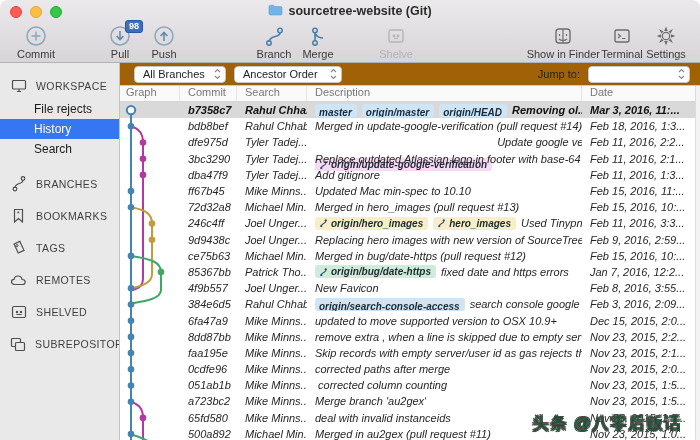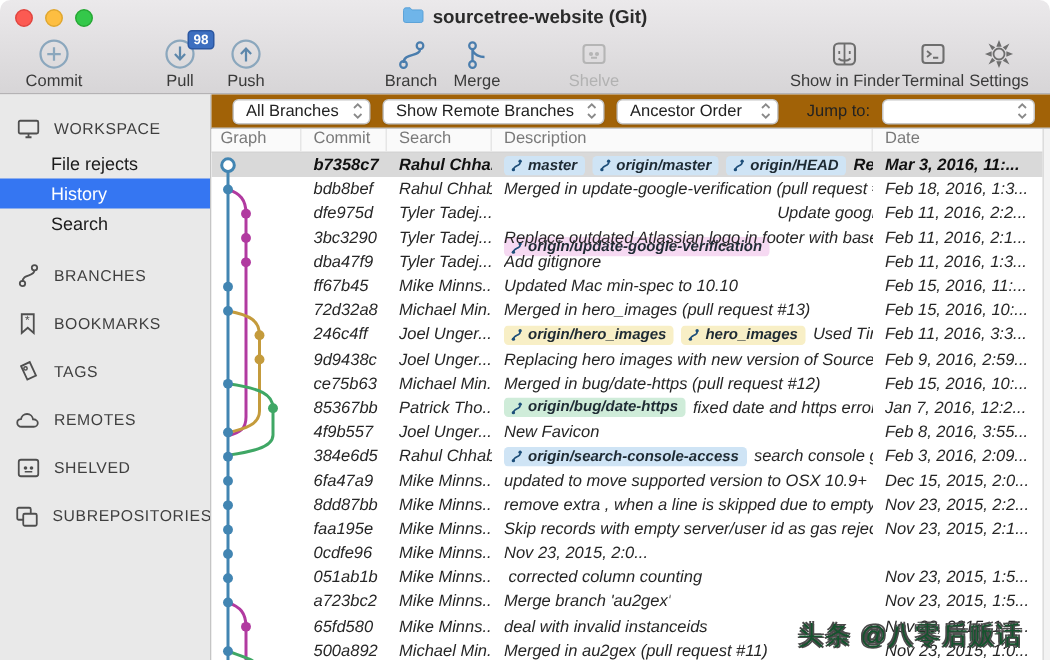--- a/index.html
+++ b/index.html
@@ -24,21 +24,21 @@
   .tbtn .ticon { height:25px; display:flex; align-items:center; justify-content:center; position:relative;text-align:center; }
   .tbtn.disabled { color:#b2b2b2; }
   .badge98 { position:absolute; top:-3px; right:-12px; background:#3d6fc0; color:#fff;
              font-size:9px; font-weight:bold; padding:1px 3px; border-radius:3px; line-height:1;
              border:1px solid #2c57a0; }
   .sp40 { width:40px; } .sp60 { width:66px; } .sp30 { width:34px; }
   .grow { flex:1; }
 
   
   .bodyrow { display:flex; height:378px; }
-  .sidebar { width:141px; background:#e9e9e9; border-right:1px solid #c5c5c5; padding-top:8px;
+  .sidebar { width:120px; background:#e9e9e9; border-right:1px solid #c5c5c5; padding-top:8px;
              flex:none; overflow:hidden; }
   .side-head { height:26px; display:flex; align-items:center; gap:9px; padding-left:10px;
                font-size:10.5px; letter-spacing:.4px; color:#3f3f3f; margin-top:6px; }
   .side-head:first-child { margin-top:2px; }
   .side-item { height:20px; display:flex; align-items:center; padding-left:34px; font-size:12px; color:#1b1b1b; }
   .side-item.sel { background:#3576f2; color:#fff; }
   .sicon { width:17px; display:flex; justify-content:center; }
   .side-gap { height:6px; }
 
   
@@ -64,21 +64,21 @@
   .trow.sel { background:#d9d9d9; font-weight:bold; color:#111; }
   .c-graph{width:60px; flex:none; height:100%;}
   .c-hash{width:57px; flex:none; padding-left:8px; white-space:nowrap; overflow:hidden;}
   .c-auth{width:70px; flex:none; padding-left:8px; white-space:nowrap; overflow:hidden;}
   .c-desc{flex:1; min-width:0; padding-left:8px; display:flex; align-items:center; overflow:hidden;}
   .c-date{width:118px; flex:none; padding-left:8px; white-space:nowrap; overflow:hidden;}
   .dtext { white-space:pre; overflow:hidden; }
   .bbadge { display:inline-flex; align-items:center; gap:3px; height:13px; border-radius:3px;
             padding:0 5px 0 4px; margin-right:5px; font-size:10px; font-weight:bold; color:#1e2a33;
             flex:none; white-space:nowrap; }
-  .b-blue { background:#cfe4f5; } .b-pink { background:#f6d9f2;margin-top:45px; }
+  .b-blue { background:#cfe4f5;flex-direction:column; } .b-pink { background:#f6d9f2;margin-top:45px; }
   .b-yellow { background:#f8efc6; } .b-green { background:#cfecd9; }
 
   .scrolltrack { position:absolute; right:0; top:23px; bottom:0; width:5px;
                  background:#f3f3f3; border-left:1px solid #dcdcdc; }
 
   
   .watermark { position:absolute; right:18px; bottom:5px; font-size:17px; font-weight:normal;
                color:#14532d; letter-spacing:1px; white-space:nowrap;
                text-shadow:-1px -1px 0 #4a4a4a, 1px -1px 0 #4a4a4a, -1px 1px 0 #4a4a4a, 1px 1px 0 #4a4a4a; }
 </style>
@@ -277,26 +277,20 @@
     </div>
 
     <div class="main">
       <div class="filterbar">
         <div class="selbox w1">
           <span>All Branches</span>
           <svg width="7" height="12" viewBox="0 0 7 12">
               <path d="M1 4 L3.5 1.5 L6 4 M1 8 L3.5 10.5 L6 8" stroke="#8a8a8a" stroke-width="1.2" fill="none"></path>
             </svg>
         </div>
-        <div class="selbox w2">
-          <span>Show Remote Branches</span>
-          <svg width="7" height="12" viewBox="0 0 7 12">
-              <path d="M1 4 L3.5 1.5 L6 4 M1 8 L3.5 10.5 L6 8" stroke="#8a8a8a" stroke-width="1.2" fill="none"></path>
-            </svg>
-        </div>
         <div class="selbox w3">
           <span>Ancestor Order</span>
           <svg width="7" height="12" viewBox="0 0 7 12">
               <path d="M1 4 L3.5 1.5 L6 4 M1 8 L3.5 10.5 L6 8" stroke="#8a8a8a" stroke-width="1.2" fill="none"></path>
             </svg>
         </div>
         <span class="jump">Jump to:</span>
         <div class="selbox w4">
           <span></span>
           <svg width="7" height="12" viewBox="0 0 7 12">
@@ -530,20 +524,23 @@
             <div class="c-auth">Mike Minns...</div>
             <div class="c-desc">
               <span class="dtext">Skip records with empty server/user id as gas rejects them</span>
             </div>
             <div class="c-date">Nov 23, 2015, 2:1...</div>
           </div>
           <div class="trow">
             <div class="c-graph"></div>
             <div class="c-hash">0cdfe96</div>
             <div class="c-auth">Mike Minns...</div>
+            <div class="c-desc">
+              <span class="dtext">corrected paths after merge</span>
+            </div>
             <div class="c-date">Nov 23, 2015, 2:0...</div>
           </div>
           <div class="trow">
             <div class="c-graph"></div>
             <div class="c-hash">051ab1b</div>
             <div class="c-auth">Mike Minns...</div>
             <div class="c-desc">
               <span class="dtext"> corrected column counting</span>
             </div>
             <div class="c-date">Nov 23, 2015, 1:5...</div>

